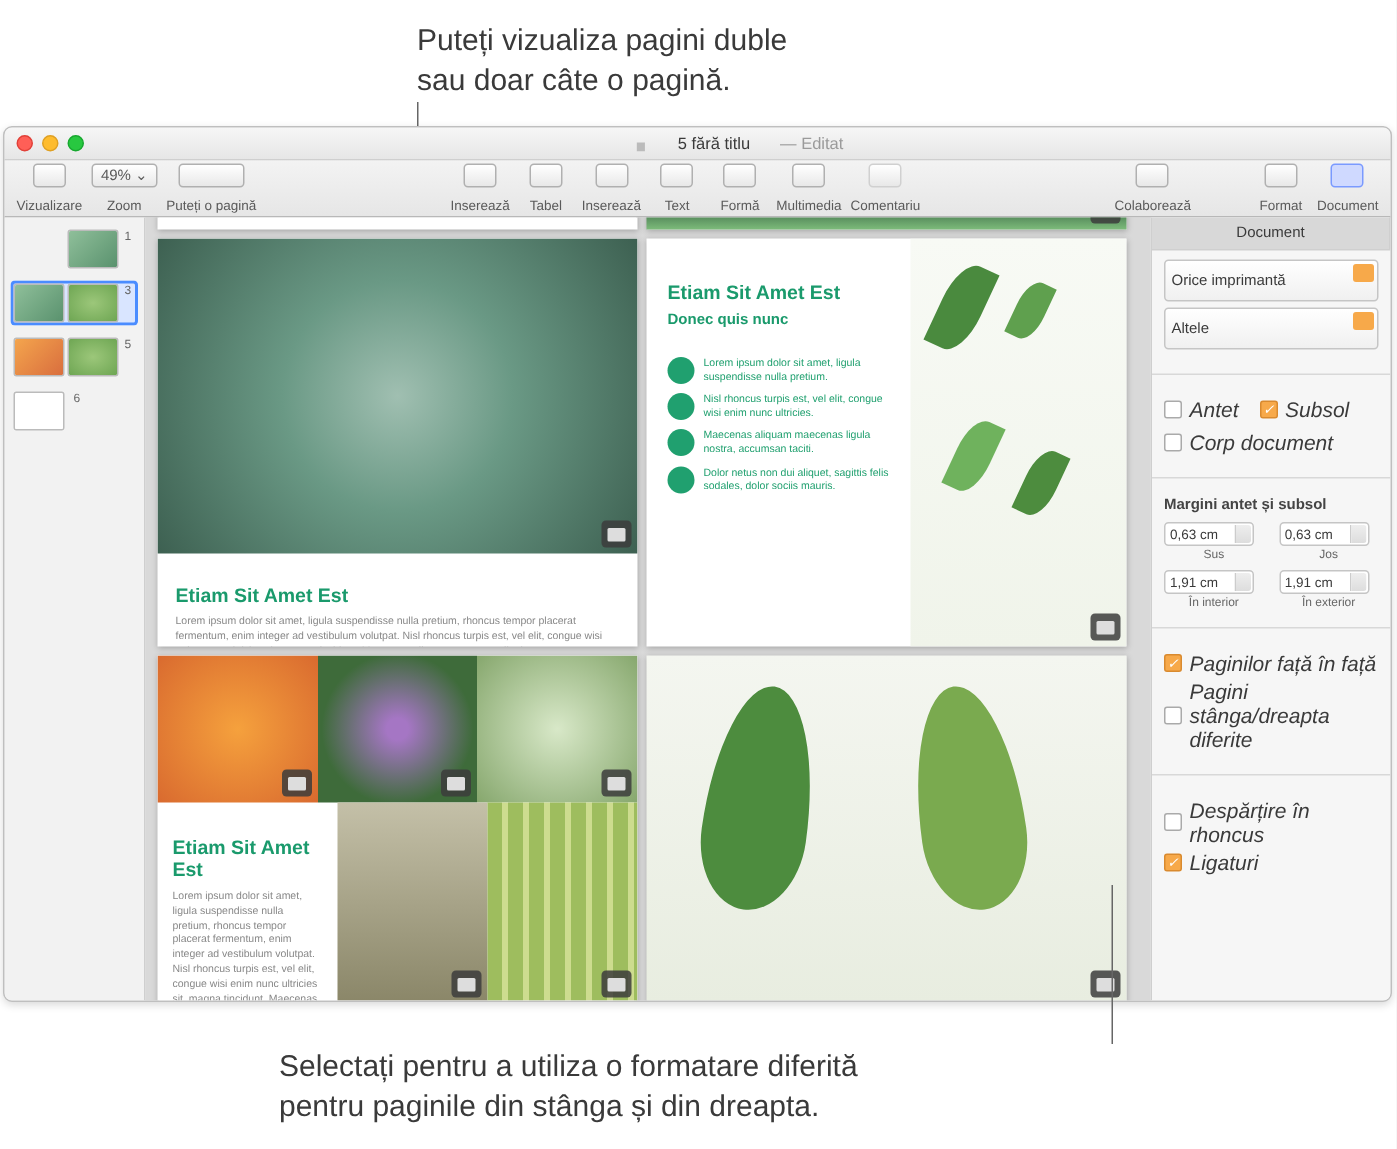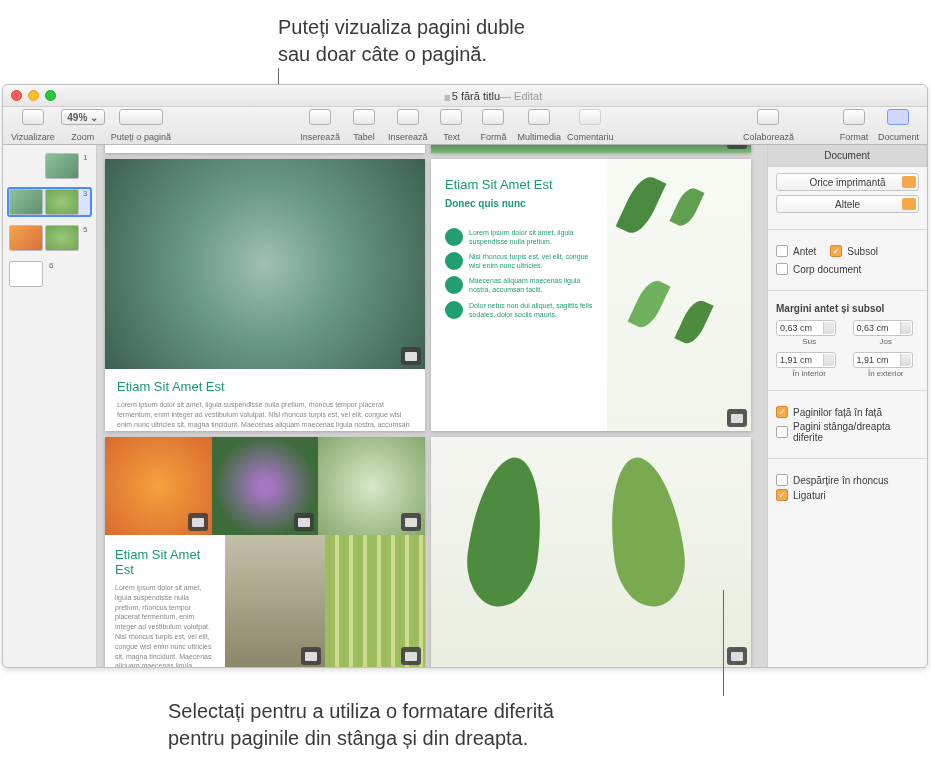--- a/index.html
+++ b/index.html
@@ -20,21 +20,21 @@
     color: #3a3a3a;
   }
   .callout-top .line {
     position: absolute;
     width: 1px; height: 70px;
     background: #666;
     left: 0; top: 54px;
   }
   .callout-bottom {
     position: absolute;
-    bottom: 14px; left: 168px;
+    bottom: 14px; left: 186px;
     font-size: 20px;
     line-height: 1.35;
     color: #3a3a3a;
     text-align: left;
   }
   .callout-bottom .line {
     position: absolute;
     width: 1px; height: 106px;
     background: #666;
     right: -170px; top: -108px;
@@ -58,36 +58,36 @@
     background: linear-gradient(#f6f6f6,#e6e6e6);
     border-bottom: 1px solid #cfcfcf;
     font-size: 11px;
     color: #6d6d6d;
   }
   .traffic { display: flex; gap: 6px; margin-right: 10px; }
   .dot { width: 11px; height: 11px; border-radius: 50%; }
   .dot.red { background: #ff5f57; border:1px solid #e14038;}
   .dot.yellow { background: #febc2e; border:1px solid #dfa023;}
   .dot.green { background: #28c840; border:1px solid #17a82f;}
-  .titletext { flex:1; text-align:left; display:flex; justify-content:center; gap:0; align-items:center;}
+  .titletext { flex:1; text-align:left; display:flex; justify-content:center; gap:20px; align-items:center;}
   .titletext .docname { color:#3a3a3a; }
   .titletext .edited { color:#9a9a9a; }
   .lockicon { width:9px; height:11px; background:#bbb; clip-path: polygon(20% 45%,20% 100%,80% 100%,80% 45%); position:relative;}
 
   .toolbar {
     height: 38px;
     display:flex;
     align-items:flex-start;
     padding: 2px 8px 0 8px;
     background: linear-gradient(#f3f3f3,#e6e6e6);
     border-bottom:1px solid #b8b8b8;
     gap: 6px;
   }
   .tbtn { display:flex; flex-direction:column; align-items:center; font-size:9px; color:#5a5a5a; min-width:36px; }
-  .tbtn .glyph { width:22px; height:16px; margin-bottom:7px; border:1px solid #b0b0b0; border-radius:3px; background:linear-gradient(#fff,#e8e8e8); display:flex; align-items:center; justify-content:center;font-weight:bold;}
+  .tbtn .glyph { width:22px; height:16px; margin-bottom:7px; border:1px solid #b0b0b0; border-radius:3px; background:linear-gradient(#fff,#e8e8e8); display:flex; align-items:center; justify-content:center;}
   .tbtn.wide .glyph{ width:44px;}
   .toolbar .spacer { flex:1; }
   .zoom .glyph{ width:44px; font-size:10px; }
   .grey .glyph{ color:#a8a8a8; border-color:#d0d0d0;}
 
   .body-row { display:flex; height: calc(100% - 60px); }
 
   .thumbs {
     width: 94px;
     background:#f2f2f2;
@@ -139,21 +139,21 @@
   .p-moss{background:linear-gradient(#2d5a3a,#7dbb7b);}
   .p-leaves{background:linear-gradient(#f8faf5,#f0f4ea);}
   .p-dahlia{background:radial-gradient(circle,#f5a13d,#d96a2f);}
   .p-cabbage{background:radial-gradient(circle,#a576c4 10%,#3e6b3a 70%);}
   .p-succ2{background:radial-gradient(circle,#d8e8c8,#86a76d);}
   .p-fans{background:linear-gradient(#c4c0a8,#8a8668);}
   .p-bamboo{background:repeating-linear-gradient(90deg,#9ebd5e 0 10px,#cddc8f 10px 14px);}
   .p-bigleaf{background:linear-gradient(#f4f6f0,#e8ede0);}
 
   .etiam-block{ padding:10px 12px; }
-  .etiam-title{ color:#1a9a6c; font-weight:400; font-size:13px; margin-bottom:6px;}
+  .etiam-title{ color:#1a9a6c; font-weight:700; font-size:13px; margin-bottom:6px;margin-top:10px;}
   .etiam-sub{ color:#1a9a6c; font-size:10px; font-weight:600; margin-bottom:19px;}
   .etiam-body{ color:#888; font-size:7px; line-height:1.4;}
   .bullet-row{ display:flex; gap:6px; margin:6px 0; align-items:flex-start;}
   .bullet-ico{ width:18px; height:18px; border-radius:50%; background:#20a06f; flex-shrink:0;}
   .bullet-txt{ color:#20a06f; font-size:7px; line-height:1.3;}
 
   
   .leaf-deco{position:absolute; border-radius:50% 0; transform:rotate(25deg);}
 
   .inspector{
@@ -173,51 +173,50 @@
   .insp-tab{
     flex:1; text-align:center; line-height:22px;
     font-size:10px;
     background:#eee;
     border-right:1px solid #cfcfcf;
   }
   .insp-tab.active{ background:#d8d8d8; }
   .insp-section{ padding:6px 8px; }
   .insp-heading{ font-weight:600; font-size:10px; margin-bottom:6px; color:#444;}
   .popup{
-    width:100%; height:18px;
+    width:100%; height:28px;
     background:linear-gradient(#fff,#f0f0f0);
     border:1px solid #c5c5c5;
     border-radius:3px;
     display:flex; align-items:center;
     padding:0 4px;
     margin-bottom:4px;
     font-size:10px;
     position:relative;
-    justify-content:center;
   }
   .popup::after{
     content:'';
     position:absolute; right:2px; top:2px;
     width:14px; height:12px;
     background:#f7a94a;
     border-radius:2px;
   }
   .orient-row{ display:flex; gap:8px; margin-bottom:4px;}
   .orient{
     width:60px; height:46px;
     background:#fff; border:1px solid #c2c2c2;
     border-radius:2px; position:relative;
   }
   .orient.sel::after{
     content:'✓';
     position:absolute; right:3px; bottom:1px;
     font-size:11px; color:#444;
   }
   .dimlabel{ text-align:center; font-size:9px; color:#666; margin-bottom:8px;}
-  .chk-row{ display:flex; align-items:center; gap:5px; margin:3px 0; font-size:10px;}
+  .chk-row{ display:flex; align-items:center; gap:5px; margin:3px 0; font-size:14px;font-style:italic;}
   .chk{
     width:12px; height:12px;
     border:1px solid #aaa; border-radius:2px;
     background:#fff; flex-shrink:0;
     display:flex; align-items:center; justify-content:center;
   }
   .chk.on{ background:#f7a94a; border-color:#d98a2f;}
   .chk.on::after{ content:'✓'; color:#fff; font-size:9px; line-height:1;}
   .margin-grid{ display:grid; grid-template-columns:1fr 1fr; gap:6px 10px; margin-top:6px;}
   .stepper{

